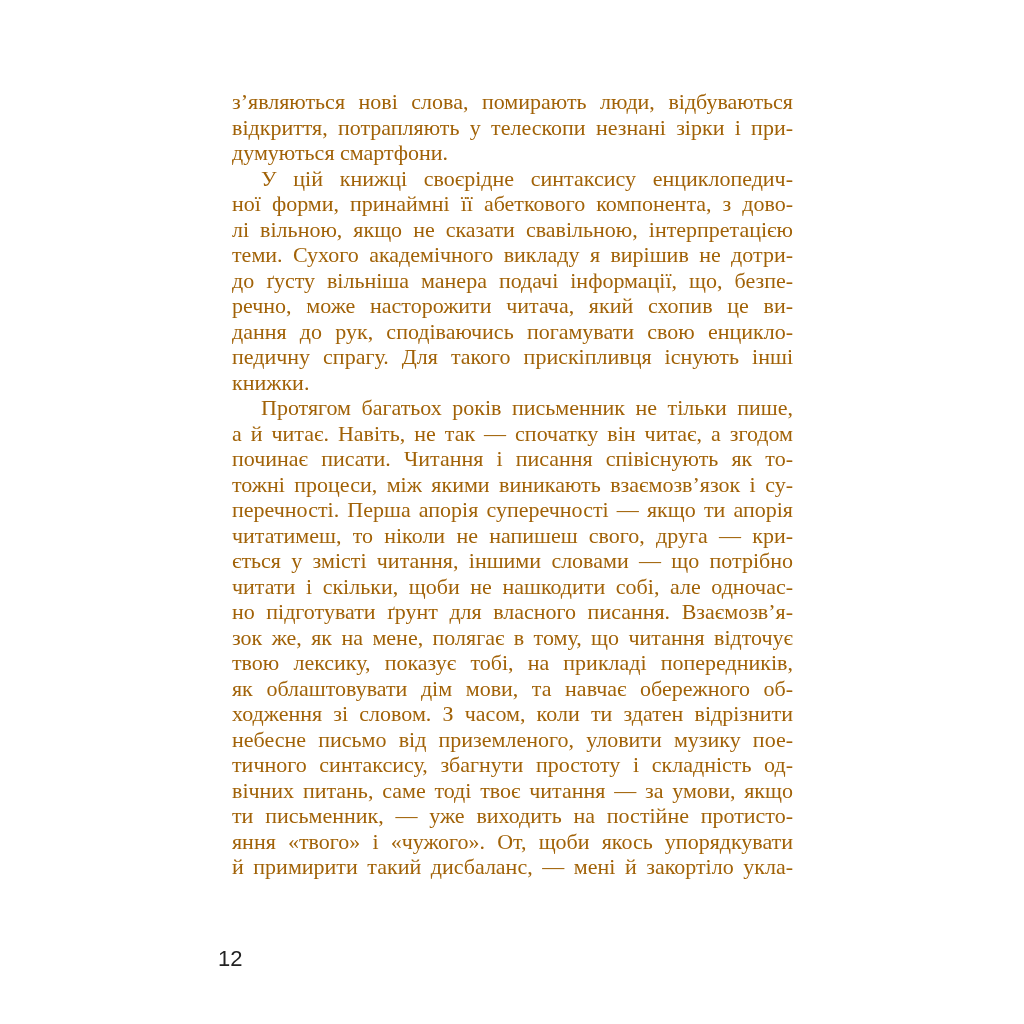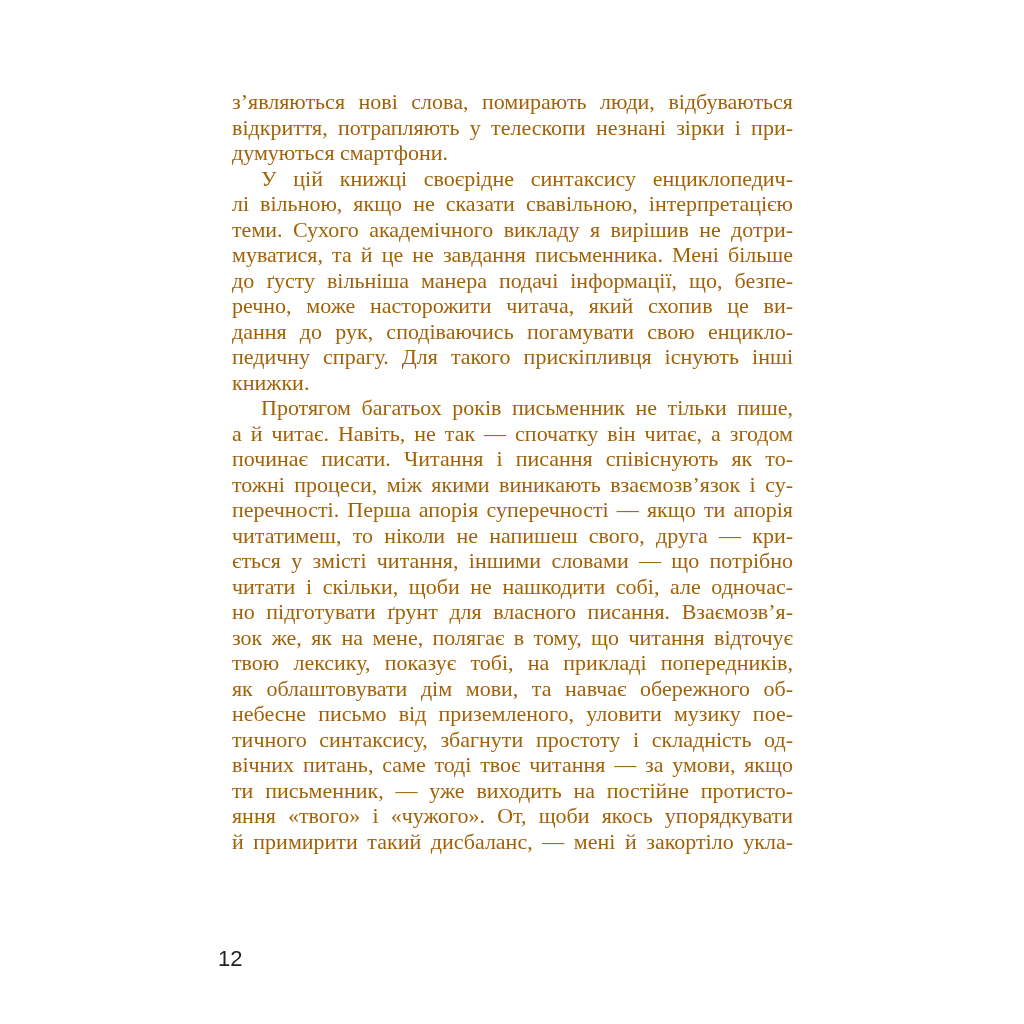--- a/index.html
+++ b/index.html
@@ -47,40 +47,41 @@
 </style>
 </head>
 <body>
 
 <div class="book-page">
   <div class="text-block" id="text-block">
       <div class="line">з’являються нові слова, помирають люди, відбуваються</div>
       <div class="line">відкриття, потрапляють у телескопи незнані зірки і при-</div>
       <div class="line para-end">думуються смартфони.</div>
       <div class="line indent">У цій книжці своєрідне синтаксису енциклопедич-</div>
+      <div class="line">ної форми, принаймні її абеткового компонента, з дово-</div>
       <div class="line">лі вільною, якщо не сказати свавільною, інтерпретацією</div>
       <div class="line">теми. Сухого академічного викладу я вирішив не дотри-</div>
-      <div class="line">муватися, та й це не завдання письменника. Мені більше</div>
       <div class="line">до ґусту вільніша манера подачі інформації, що, безпе-</div>
       <div class="line">речно, може насторожити читача, який схопив це ви-</div>
       <div class="line">дання до рук, сподіваючись погамувати свою енцикло-</div>
       <div class="line">педичну спрагу. Для такого прискіпливця існують інші</div>
       <div class="line para-end">книжки.</div>
       <div class="line indent">Протягом багатьох років письменник не тільки пише,</div>
       <div class="line">а й читає. Навіть, не так — спочатку він читає, а згодом</div>
       <div class="line">починає писати. Читання і писання співіснують як то-</div>
       <div class="line">тожні процеси, між якими виникають взаємозв’язок і су-</div>
       <div class="line">перечності. Перша апорія суперечності — якщо ти апорія</div>
       <div class="line">читатимеш, то ніколи не напишеш свого, друга — кри-</div>
       <div class="line">ється у змісті читання, іншими словами — що потрібно</div>
       <div class="line">читати і скільки, щоби не нашкодити собі, але одночас-</div>
       <div class="line">но підготувати ґрунт для власного писання. Взаємозв’я-</div>
       <div class="line">зок же, як на мене, полягає в тому, що читання відточує</div>
       <div class="line">твою лексику, показує тобі, на прикладі попередників,</div>
       <div class="line">як облаштовувати дім мови, та навчає обережного об-</div>
+      <div class="line">ходження зі словом. З часом, коли ти здатен відрізнити</div>
       <div class="line">небесне письмо від приземленого, уловити музику пое-</div>
       <div class="line">тичного синтаксису, збагнути простоту і складність од-</div>
       <div class="line">вічних питань, саме тоді твоє читання — за умови, якщо</div>
       <div class="line">ти письменник, — уже виходить на постійне протисто-</div>
       <div class="line">яння «твого» і «чужого». От, щоби якось упорядкувати</div>
       <div class="line">й примирити такий дисбаланс, — мені й закортіло укла-</div>
     </div>
   <div class="page-number">12</div>
 </div>
 

